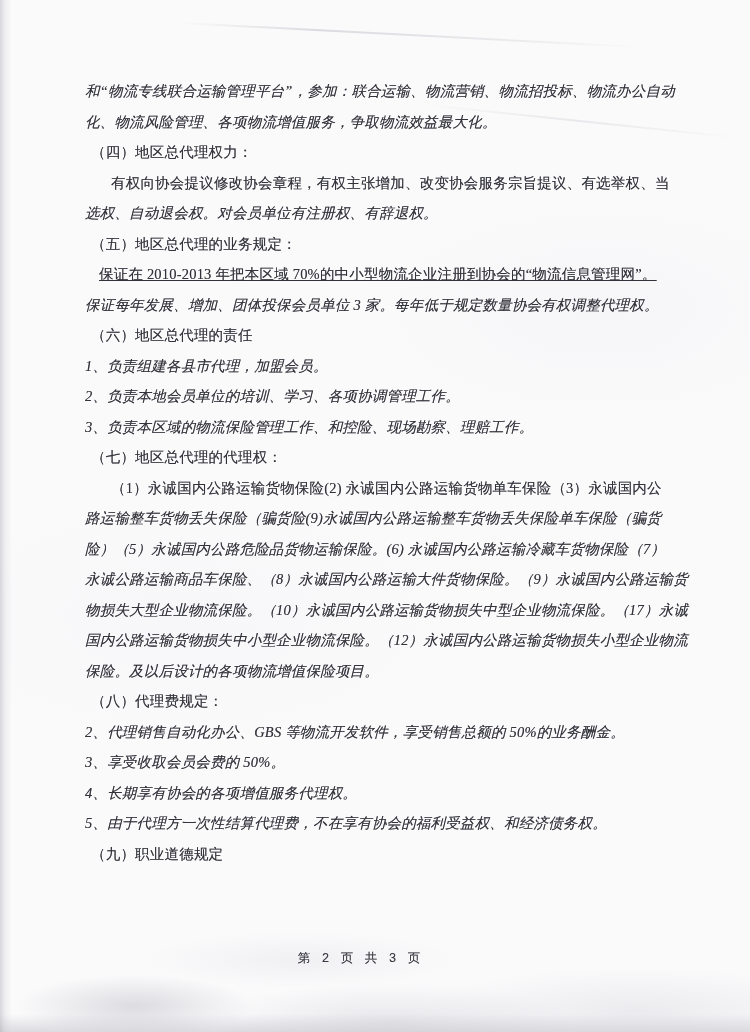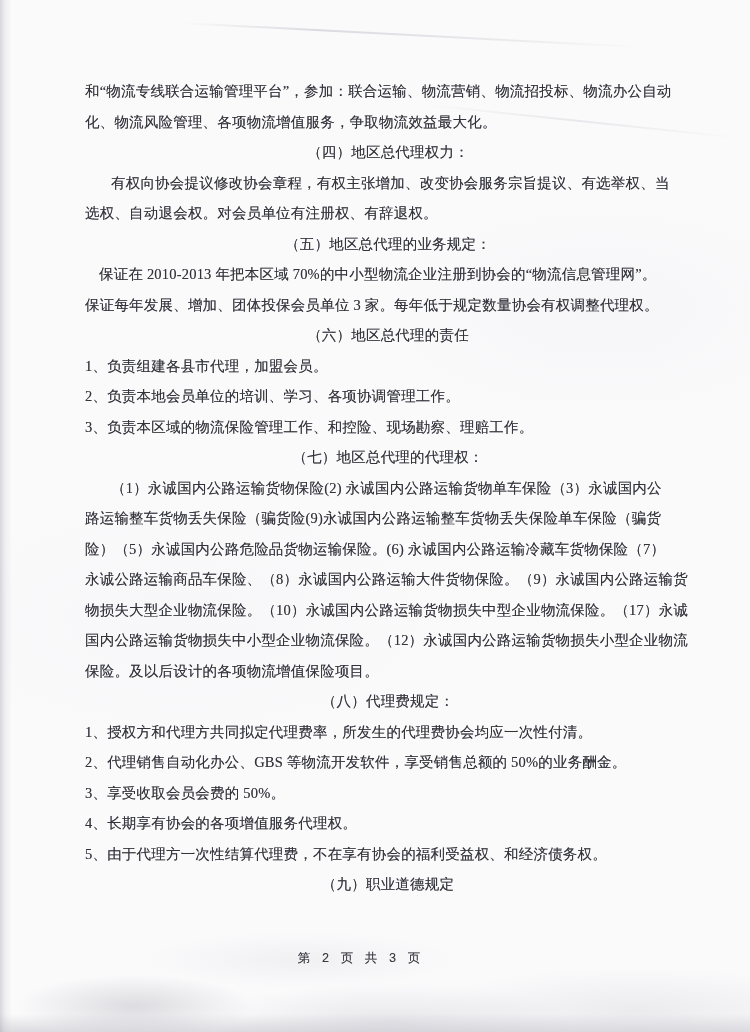--- a/index.html
+++ b/index.html
@@ -56,23 +56,23 @@
   }
 
   .line {
     height: 30.5px;
     line-height: 30.5px;
     font-size: 14.5px;
     letter-spacing: 0.2px;
     white-space: nowrap;
     text-shadow: 0 0 0.5px rgba(50,50,60,0.55);
   }
-  .i0 { padding-left: 0; }
-  .i1 { padding-left: 6px; text-align: center; }   
-  .i2 { padding-left: 14px; }  
+  .i0 { padding-left: 0; font-style: italic; }
+  .i1 { padding-left: 6px; }   
+  .i2 { padding-left: 14px; text-decoration: underline; }  
   .i3 { padding-left: 26px; }  
 
   .footer {
     position: absolute;
     left: 0;
     top: 950px;
     width: 720px;
     text-align: center;
     font-size: 12.5px;
     letter-spacing: 2px;
@@ -103,21 +103,20 @@
     <div class="line i0">3、负责本区域的物流保险管理工作、和控险、现场勘察、理赔工作。</div>
     <div class="line i1">（七）地区总代理的代理权：</div>
     <div class="line i3">（1）永诚国内公路运输货物保险(2) 永诚国内公路运输货物单车保险（3）永诚国内公</div>
     <div class="line i0">路运输整车货物丢失保险（骗货险(9)永诚国内公路运输整车货物丢失保险单车保险（骗货</div>
     <div class="line i0">险）（5）永诚国内公路危险品货物运输保险。(6) 永诚国内公路运输冷藏车货物保险（7）</div>
     <div class="line i0">永诚公路运输商品车保险、（8）永诚国内公路运输大件货物保险。（9）永诚国内公路运输货</div>
     <div class="line i0">物损失大型企业物流保险。（10）永诚国内公路运输货物损失中型企业物流保险。（17）永诚</div>
     <div class="line i0">国内公路运输货物损失中小型企业物流保险。（12）永诚国内公路运输货物损失小型企业物流</div>
     <div class="line i0">保险。及以后设计的各项物流增值保险项目。</div>
     <div class="line i1">（八）代理费规定：</div>
-    <div class="line i0">1、授权方和代理方共同拟定代理费率，所发生的代理费协会均应一次性付清。</div>
     <div class="line i0">2、代理销售自动化办公、GBS 等物流开发软件，享受销售总额的 50%的业务酬金。</div>
     <div class="line i0">3、享受收取会员会费的 50%。</div>
     <div class="line i0">4、长期享有协会的各项增值服务代理权。</div>
     <div class="line i0">5、由于代理方一次性结算代理费，不在享有协会的福利受益权、和经济债务权。</div>
     <div class="line i1">（九）职业道德规定</div>
   </div>
 
   <div class="footer">第 2 页 共 3 页</div>
 </div>
 

